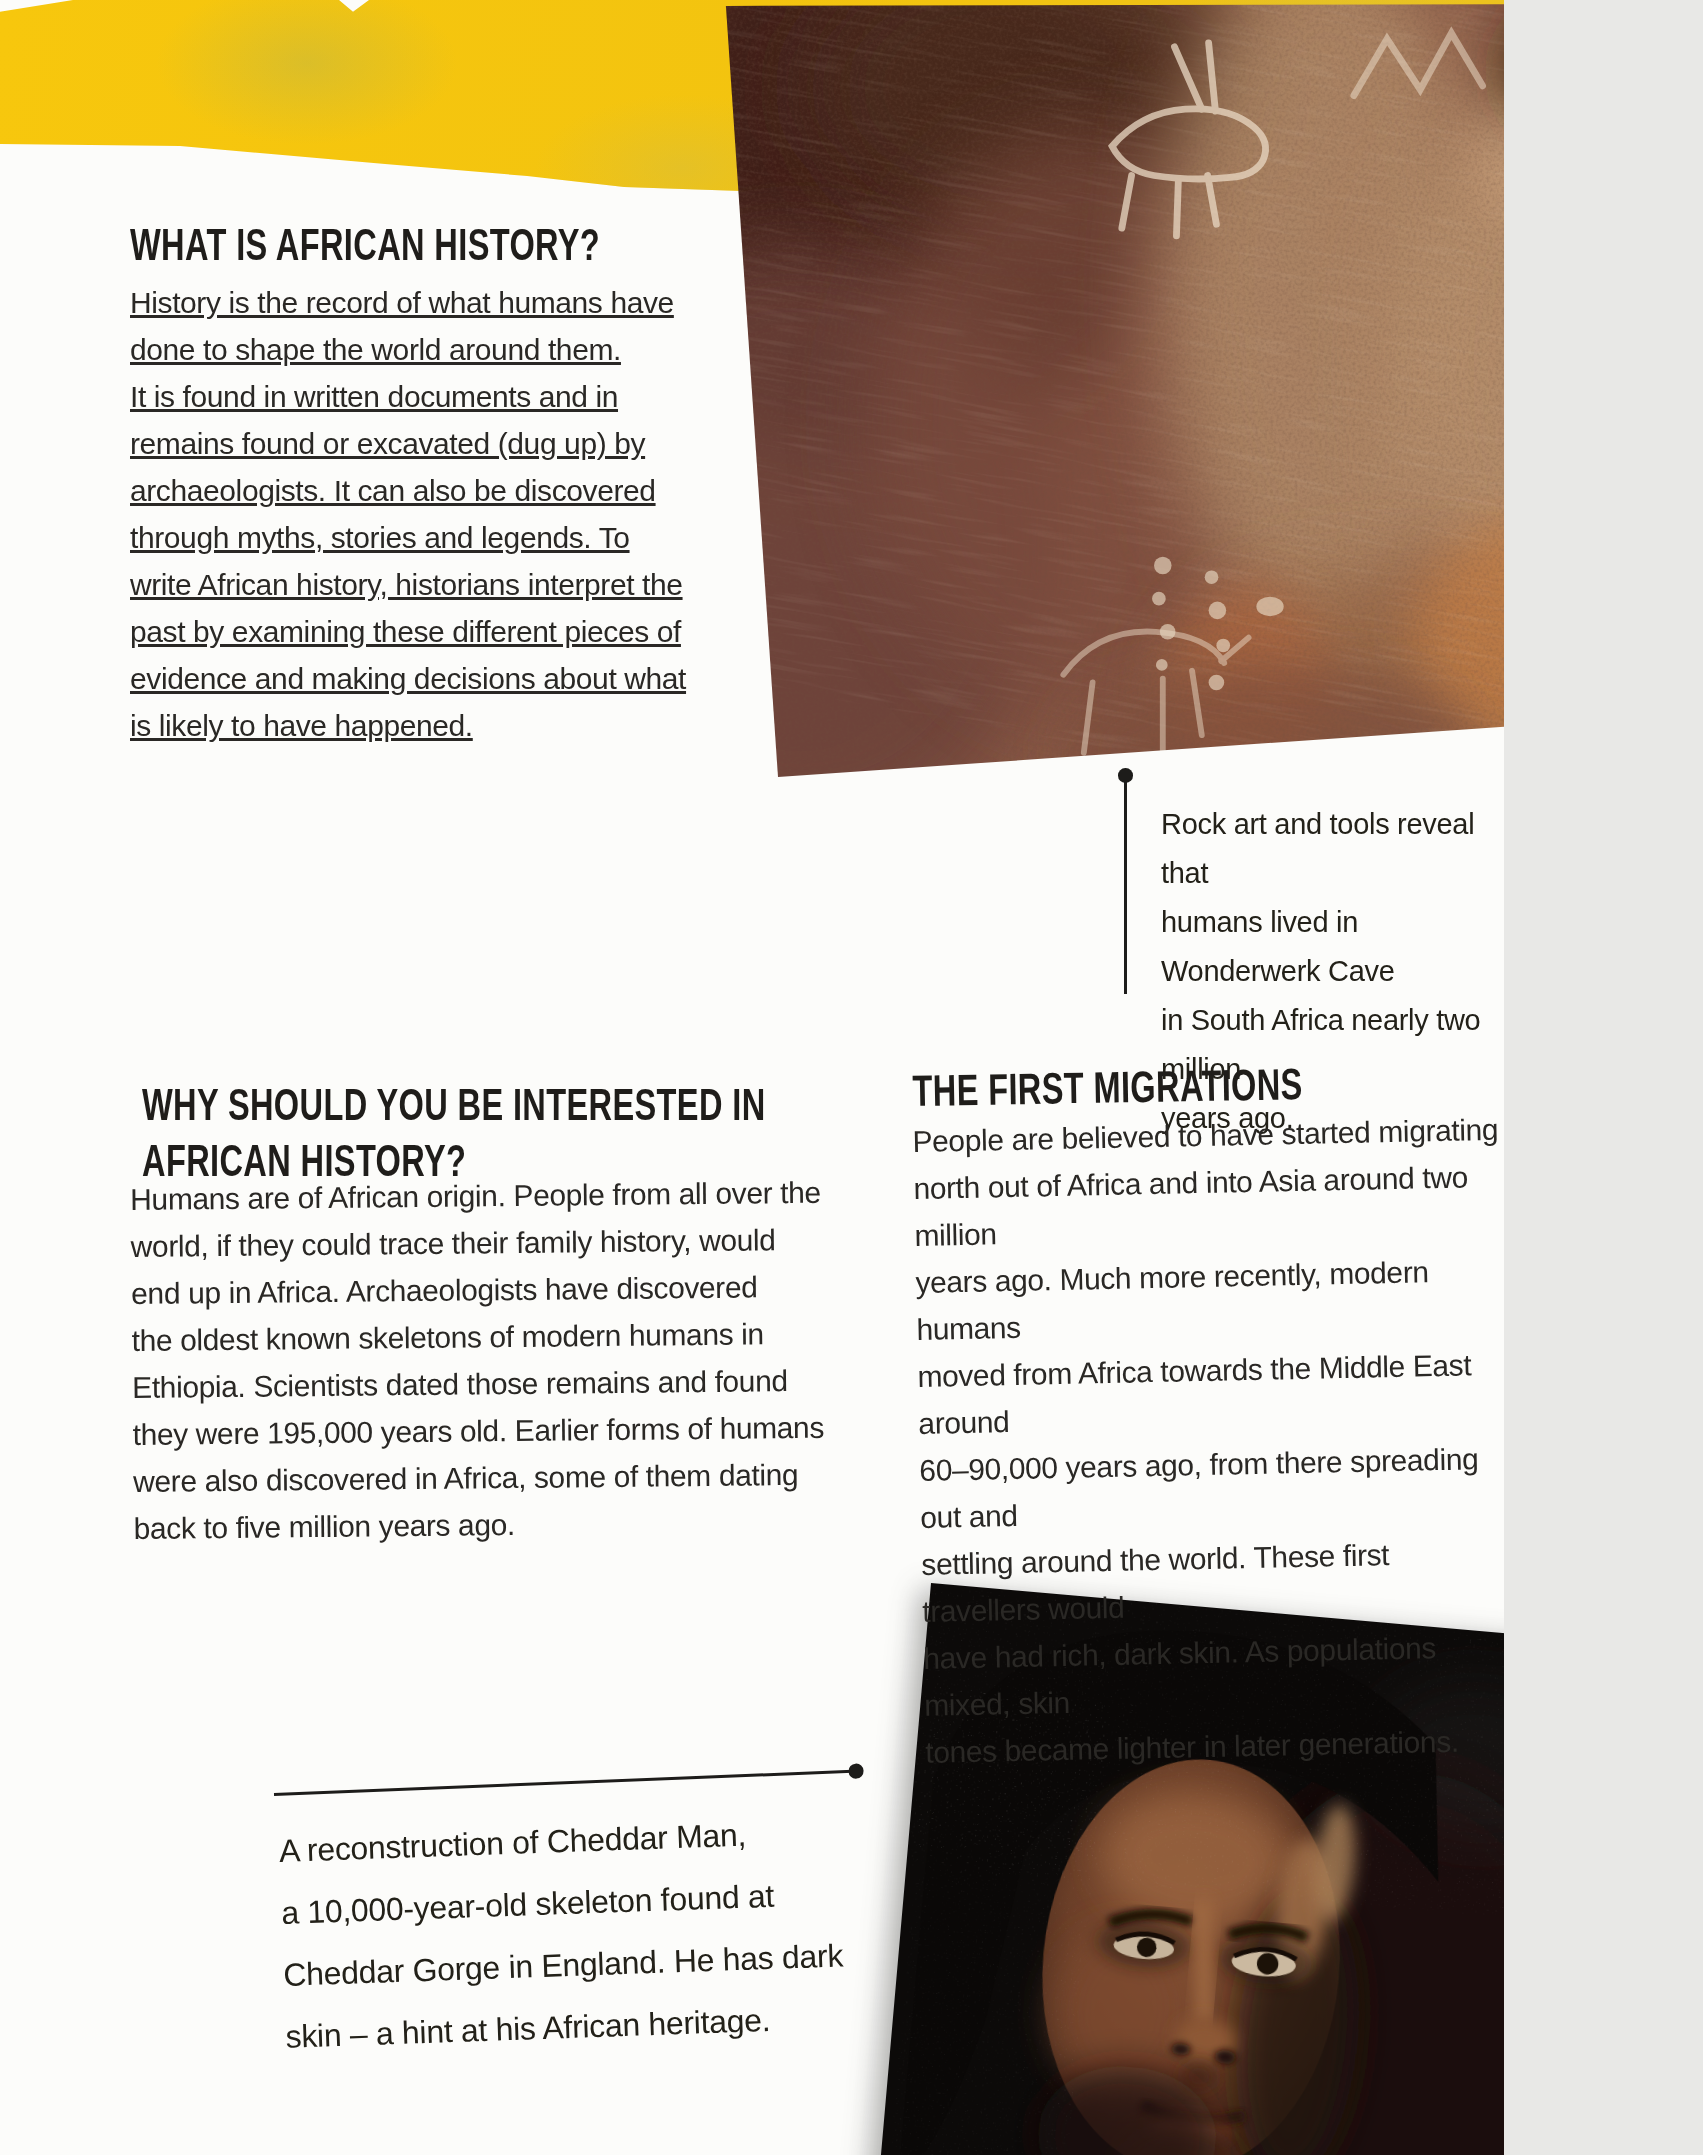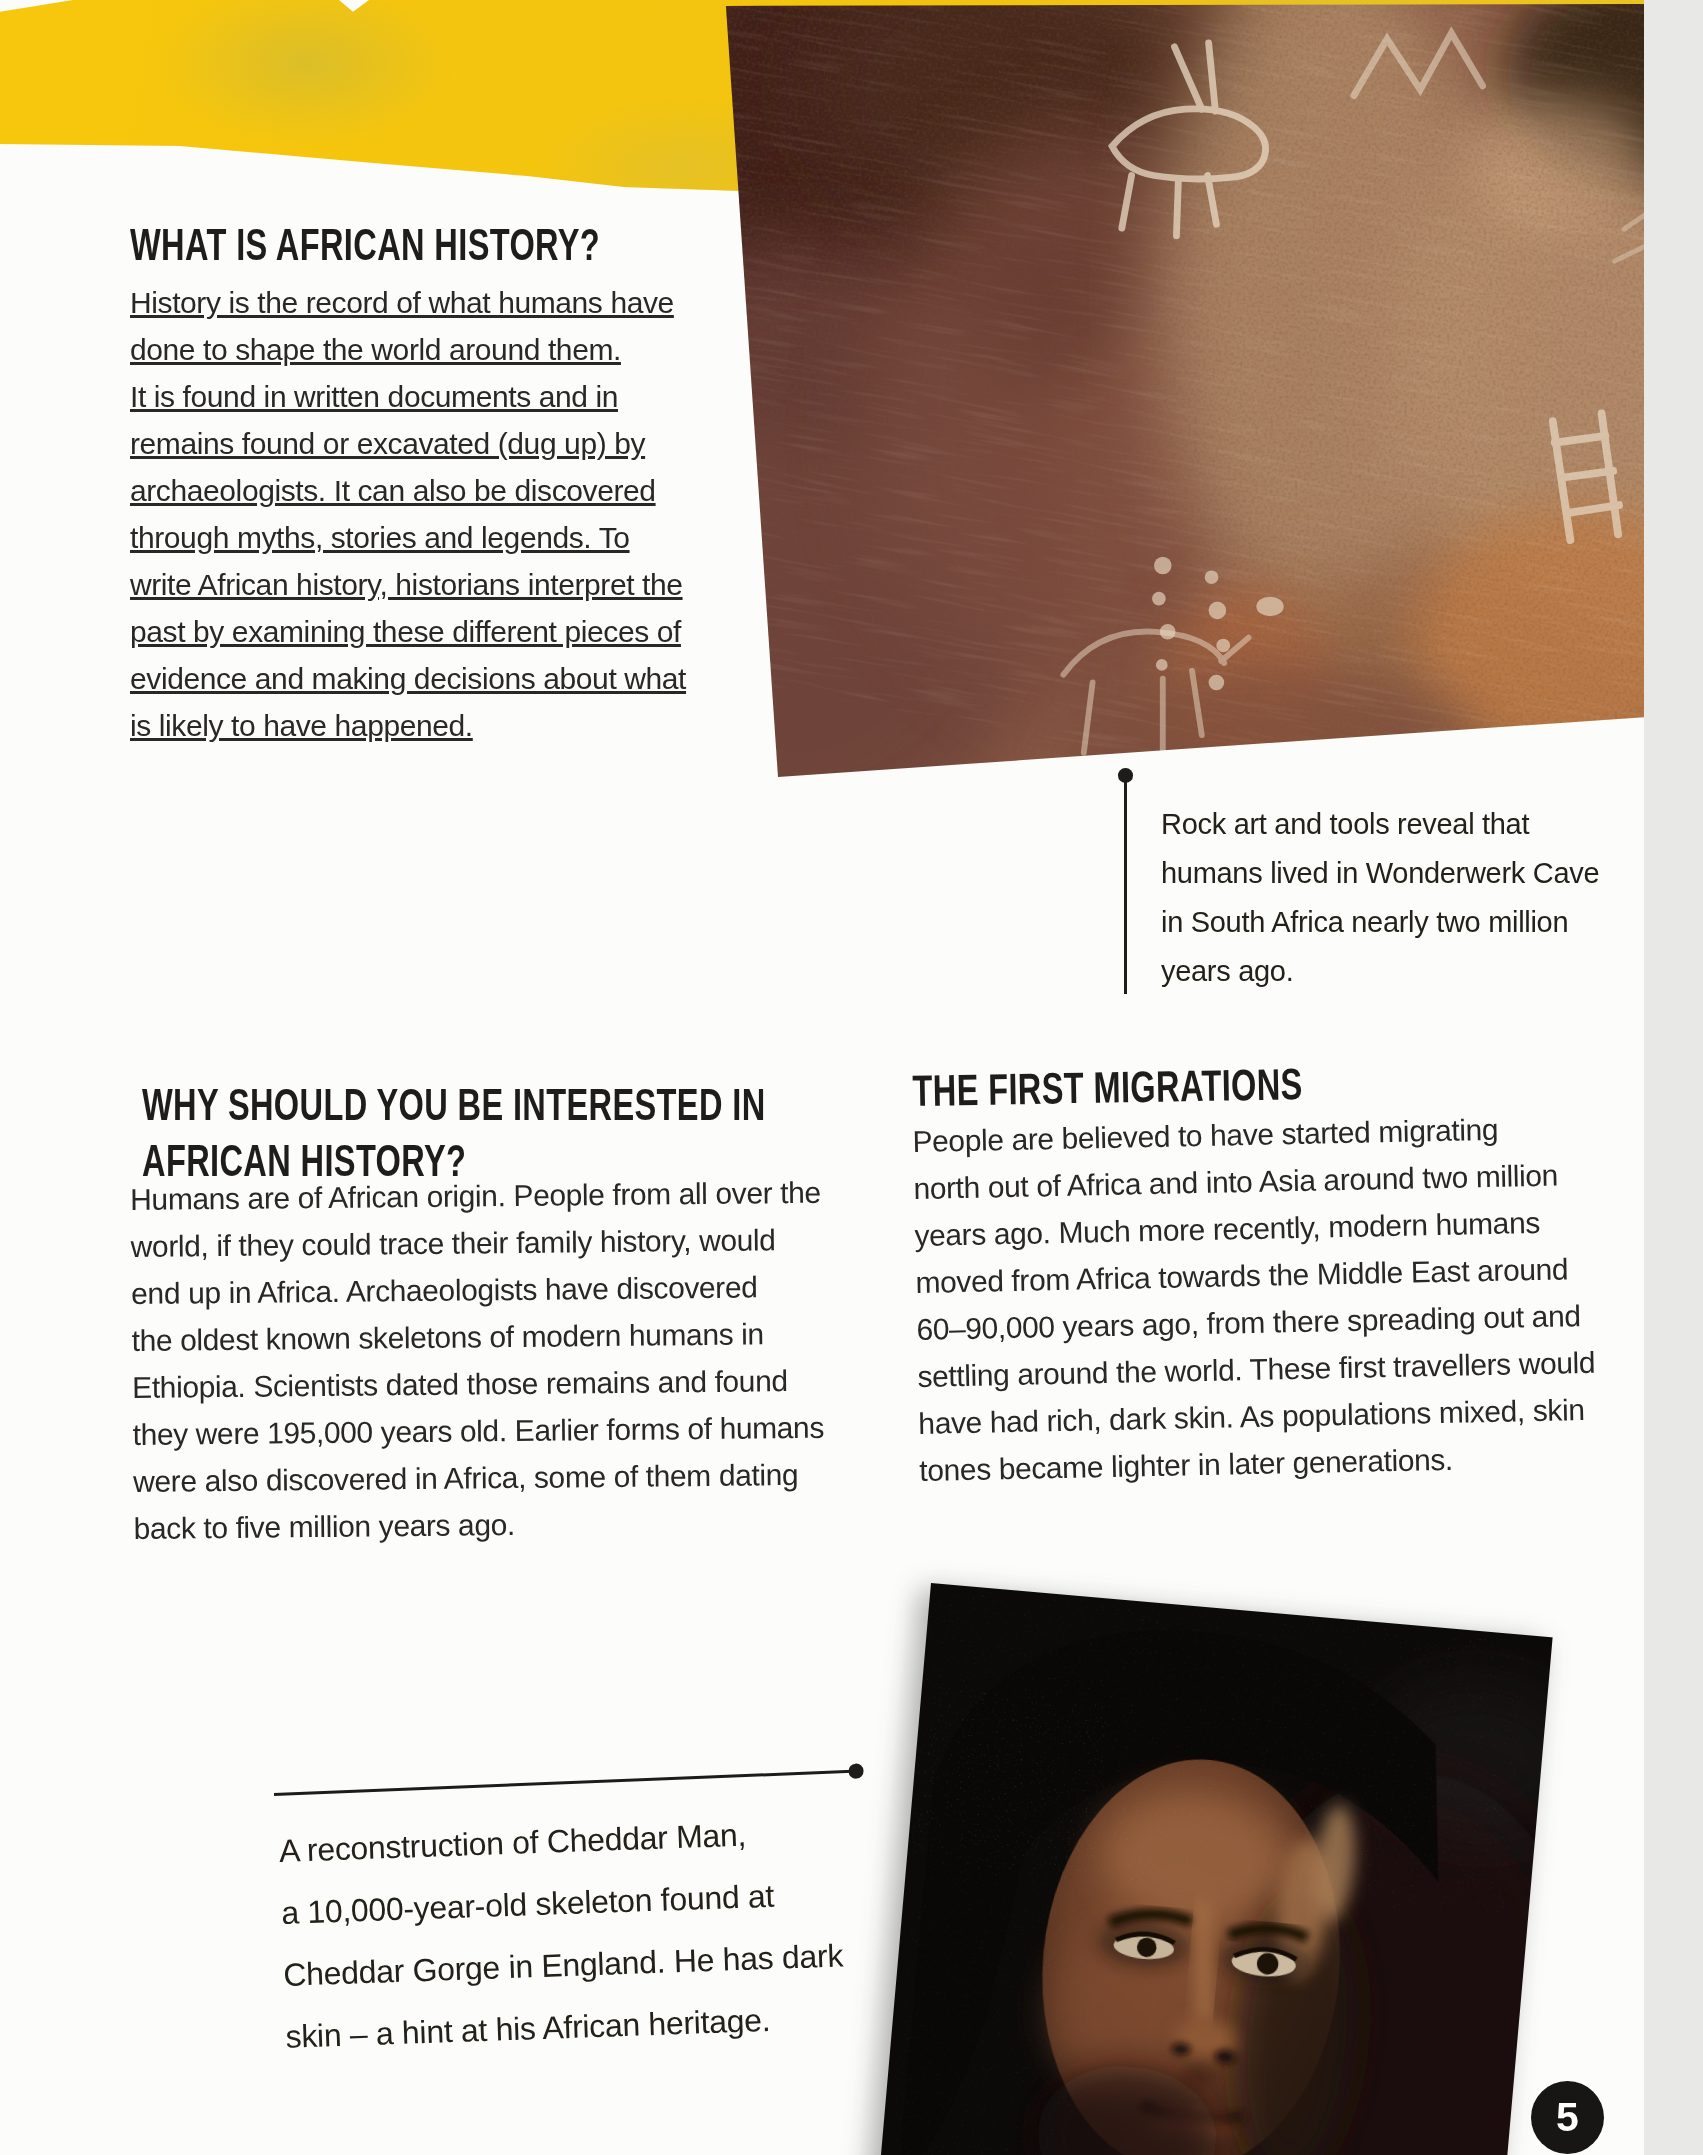--- a/index.html
+++ b/index.html
@@ -1,17 +1,17 @@
 <!DOCTYPE html>
 <html><head>
 <meta charset="utf-8">
 <style>
   html,body { margin:0; padding:0; background:#e8e8e6; }
   .page {
-    position:relative; width:1644px; height:2155px;
+    position:relative; width:1504px; height:2155px;
     background:#fcfcfa; overflow:hidden;
     font-family:"Liberation Sans", sans-serif; color:#262420;
   }
   
   .yellow-band {
     position:absolute; left:0; top:0; width:1704px; height:210px;
     background:
       radial-gradient(215px 117px at 18% 30%, rgba(150,170,110,.28), rgba(150,170,110,0) 70%),
       radial-gradient(293px 137px at 55% 55%, rgba(160,175,115,.33), rgba(160,175,115,0) 72%),
       radial-gradient(254px 117px at 78% 25%, rgba(170,180,120,.30), rgba(170,180,120,0) 70%),

